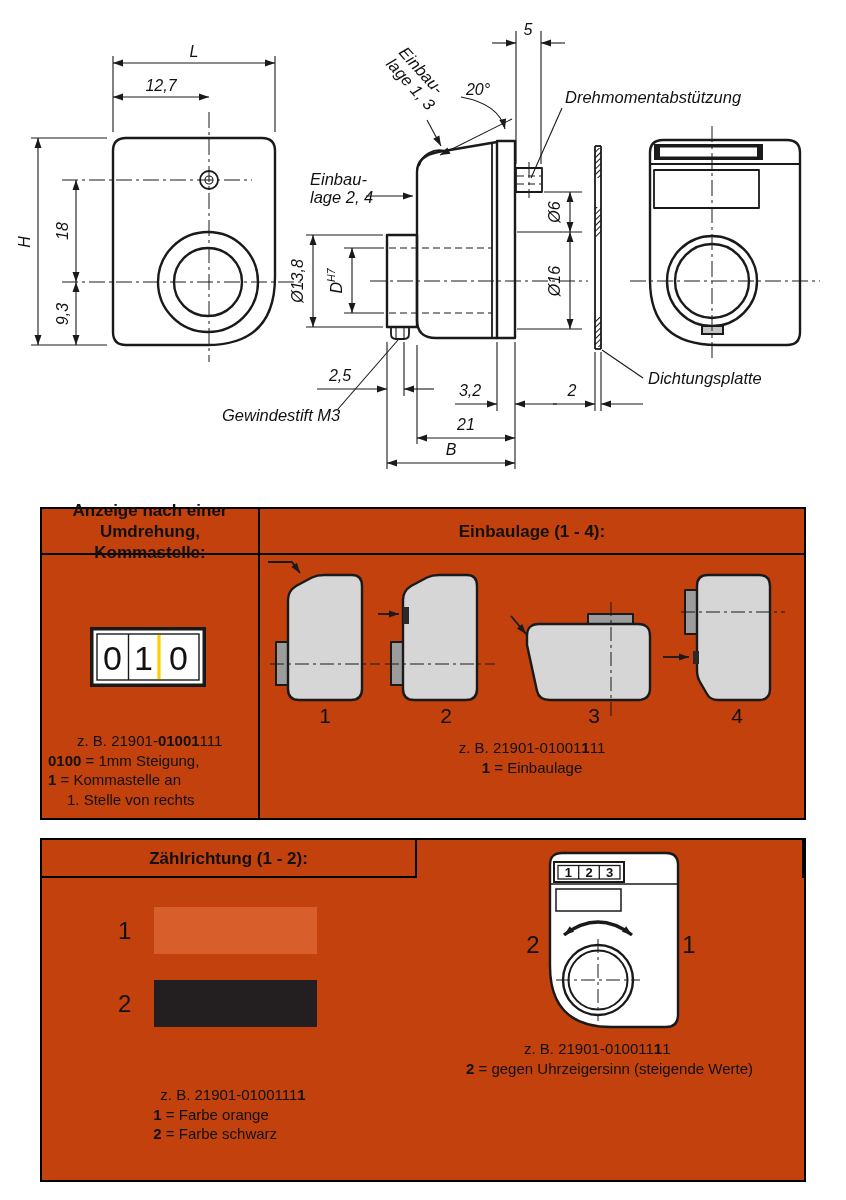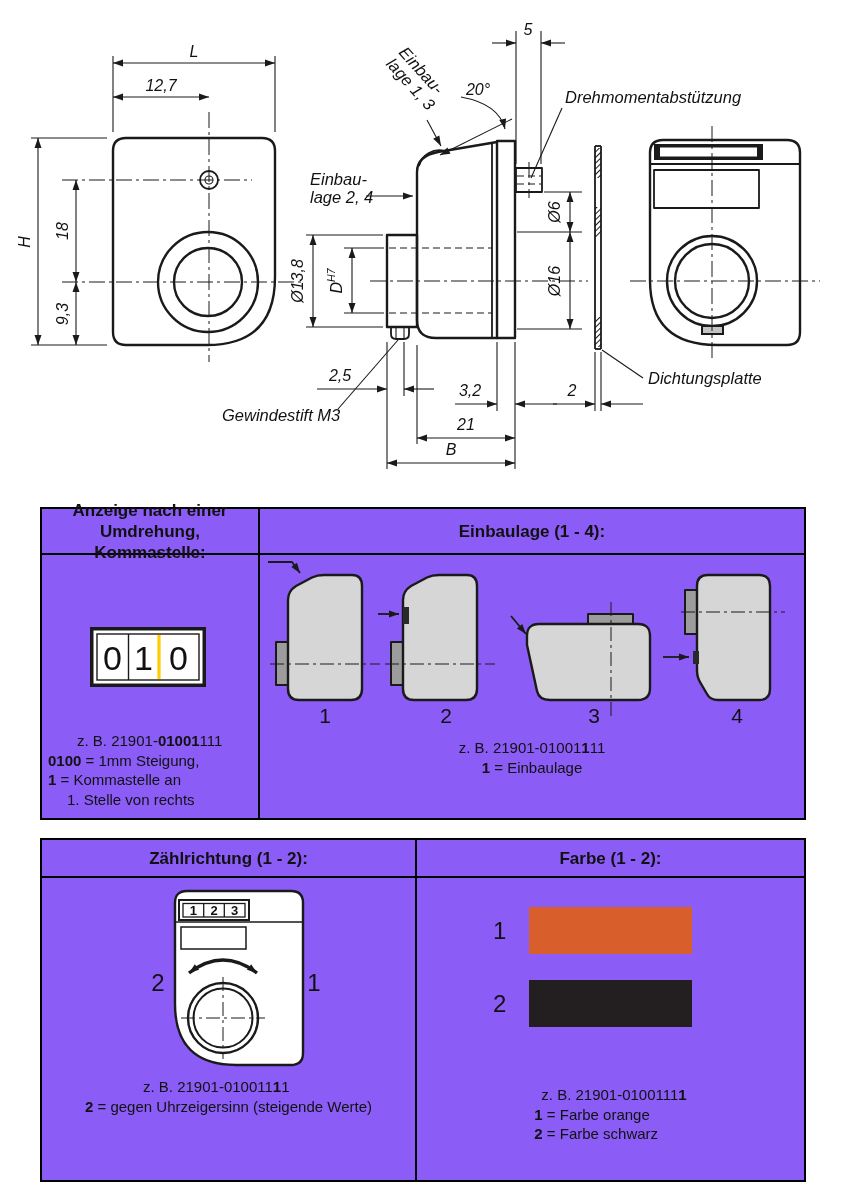--- a/index.html
+++ b/index.html
@@ -6,21 +6,21 @@
   *{box-sizing:border-box;}
   #page{position:relative;width:846px;height:1200px;background:#fff;
         font-family:"Liberation Sans",sans-serif;color:#111;overflow:hidden;}
   svg text{fill:#111;}
   .dim{font:italic 16px "Liberation Sans",sans-serif;}
   .lbl{font:italic 16.5px "Liberation Sans",sans-serif;}
   .num{font:21px "Liberation Sans",sans-serif;}
   .cdig{font:34px "Liberation Sans",sans-serif;}
   .ddig{font:bold 13px "Liberation Sans",sans-serif;}
 
-  .tbl{position:absolute;border:2.5px solid #000;display:grid;background:#8b5cf6;}
+  .tbl{position:absolute;border:2.5px solid #000;display:grid;background:#c2410c;}
   .t1{left:40px;top:507px;width:766px;height:313px;
       grid-template-columns:218px 1fr;grid-template-rows:46px 1fr;}
   .t2{left:40px;top:838px;width:766px;height:344px;
       grid-template-columns:375px 1fr;grid-template-rows:38px 1fr;}
   .hcell{display:flex;flex-direction:column;align-items:center;justify-content:center;
          font-weight:bold;font-size:17px;line-height:21px;text-align:center;
          border-bottom:2.5px solid #000;}
   .bR{border-right:2.5px solid #000;}
   .cell{position:relative;}
   .cap{font-size:15px;line-height:19.5px;white-space:nowrap;}
@@ -267,23 +267,20 @@
       <div class="cap capC" style="position:absolute;left:0;right:0;top:183px;">
         <div><span>z. B. 21901-01001</span><b>1</b><span>11</span></div>
         <div><b>1</b><span> = Einbaulage</span></div>
       </div>
     </div>
   </div>
 
   <div class="tbl t2">
     <div class="hcell bR">
       <span>Zählrichtung (1 - 2):</span>
-    </div>
-    <div class="hcell">
-      <span>Farbe (1 - 2):</span>
     </div>
 
     <div class="cell bR">
       <svg width="192" height="192" viewBox="0 0 192 192" style="position:absolute;left:100px;top:5px;">
         <g transform="translate(33,8)">
           <path d="M12,0 H116 Q128,0 128,12 V162 Q128,174 116,174 H61 Q0,174 0,113 V12 Q0,0 12,0 Z" fill="#fff" stroke="#1a1a1a" stroke-width="2.4"></path>
           <rect x="4" y="9" width="70" height="20" fill="none" stroke="#1a1a1a" stroke-width="2"></rect>
           <rect x="8" y="12.5" width="62" height="13.5" fill="none" stroke="#1a1a1a" stroke-width="1.3"></rect>
           <line x1="28.7" y1="12.5" x2="28.7" y2="26" stroke="#1a1a1a" stroke-width="1.3"></line>
           <line x1="49.3" y1="12.5" x2="49.3" y2="26" stroke="#1a1a1a" stroke-width="1.3"></line>

